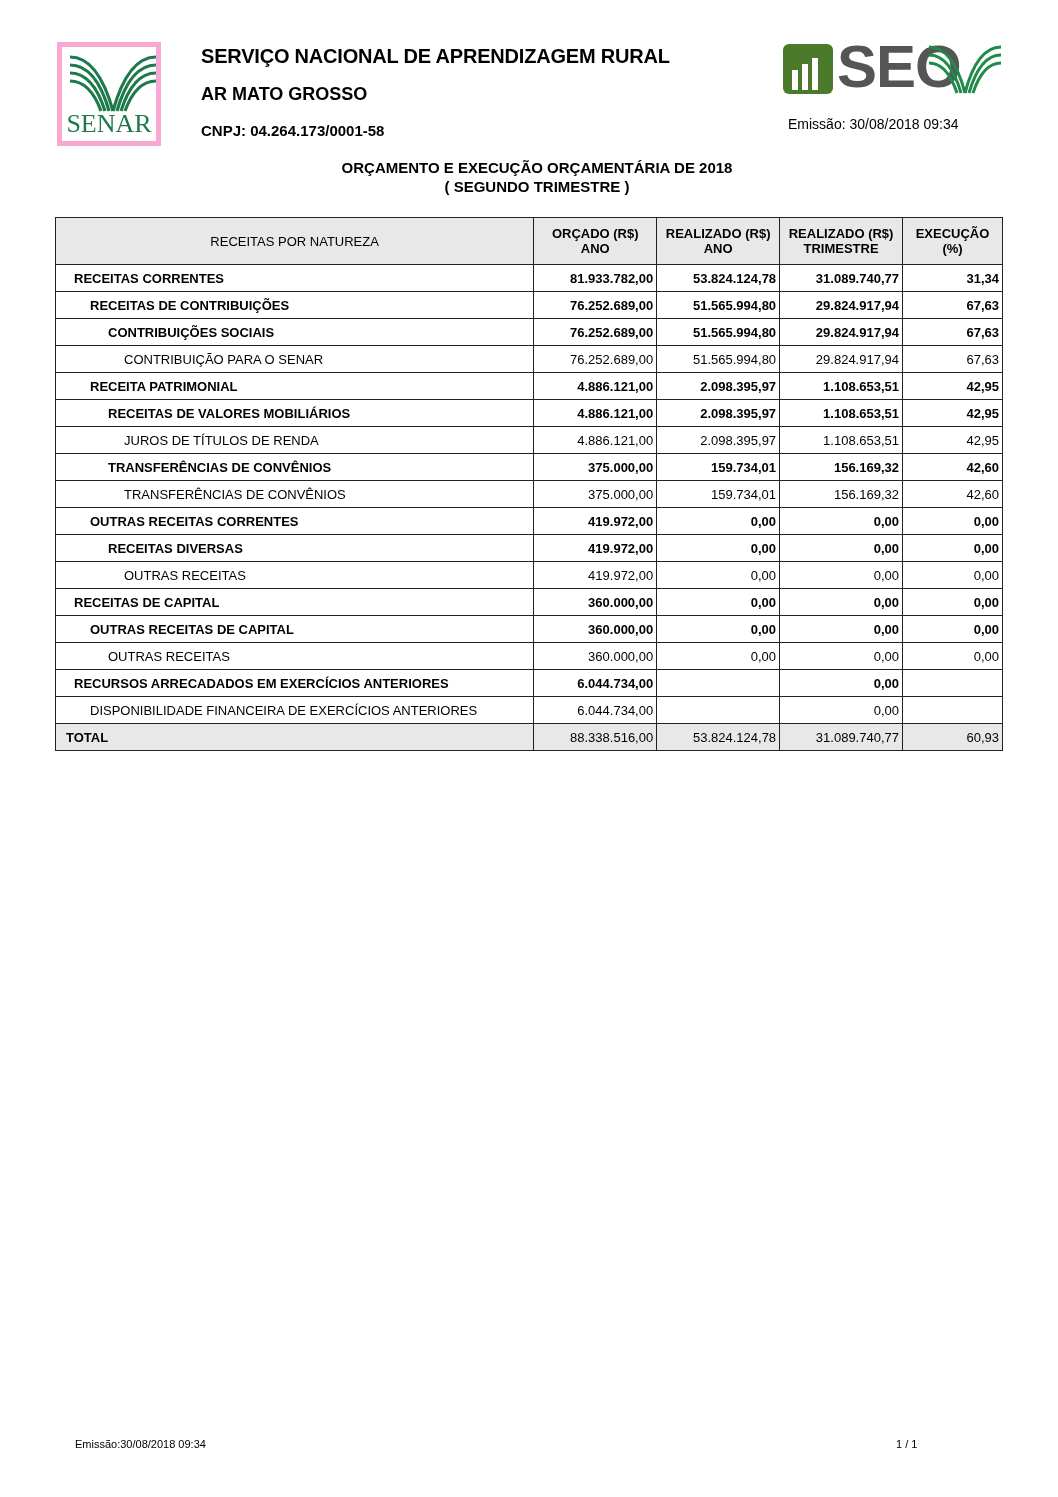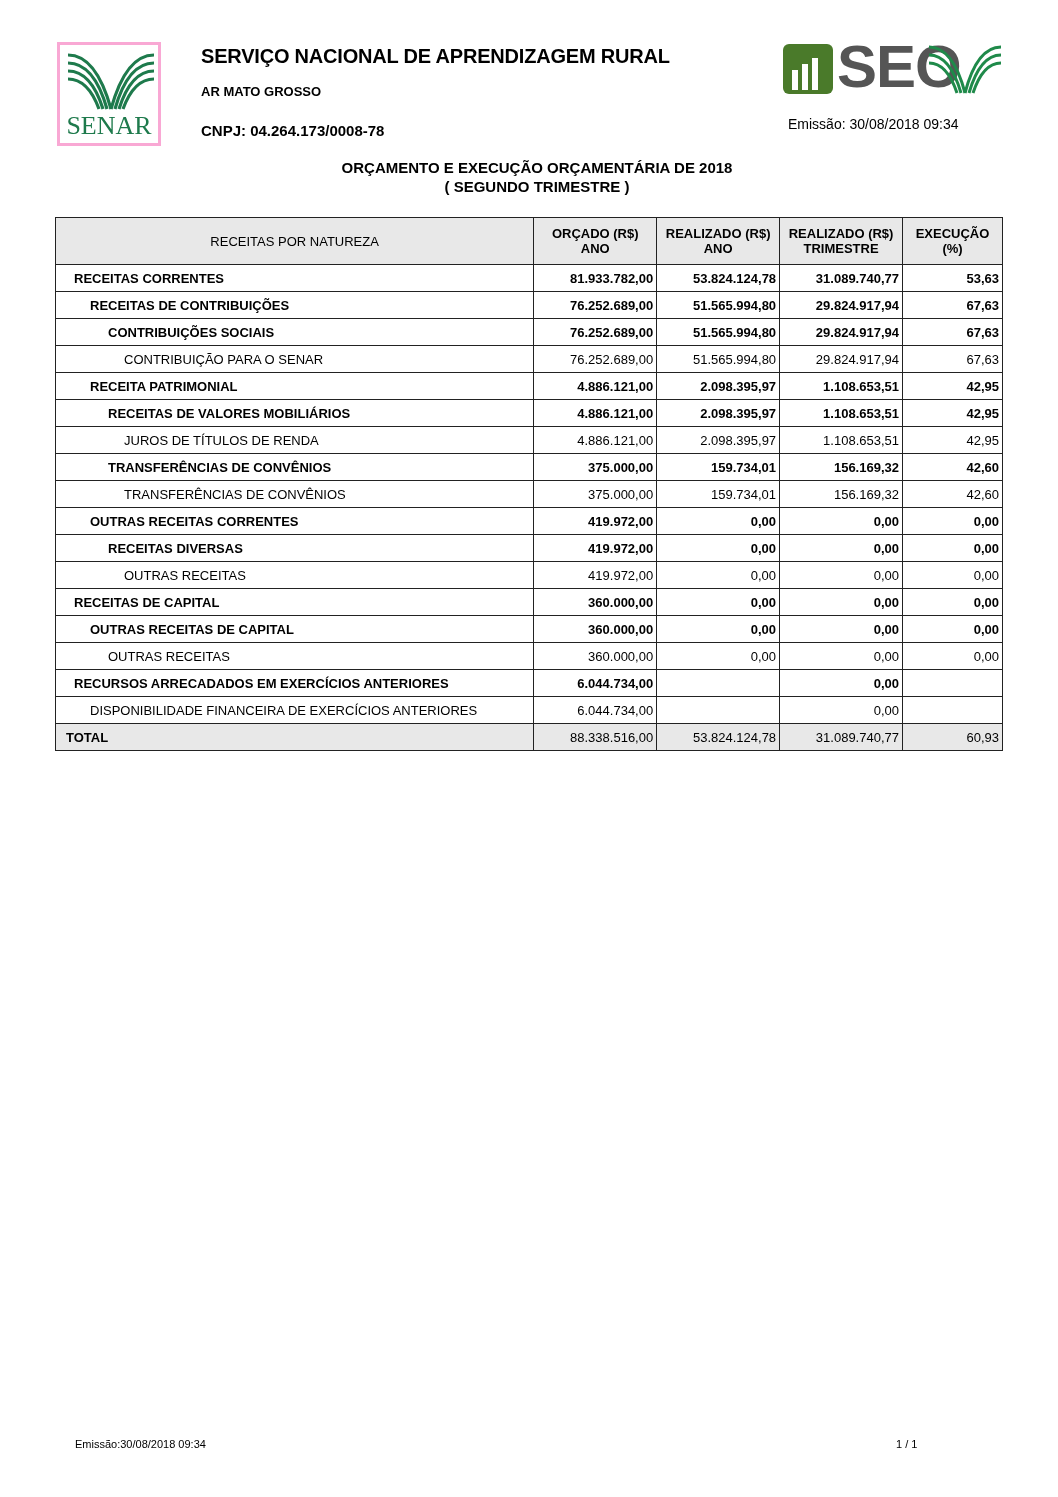--- a/index.html
+++ b/index.html
@@ -1,21 +1,21 @@
 <!DOCTYPE html>
 <html><head>
 <meta charset="utf-8">
 <style>
   html, body { margin:0; padding:0; background:#ffffff; }
   body { width:1058px; height:1497px; position:relative; font-family:"Liberation Sans", sans-serif; color:#000; overflow:hidden; }
-  .logo-senar { position:absolute; left:57px; top:42px; width:104px; height:104px; border:3px solid #f9a8d4; box-sizing:border-box; background:#fff; }
+  .logo-senar { position:absolute; left:57px; top:42px; width:104px; height:104px; border:5px solid #f9a8d4; box-sizing:border-box; background:#fff; }
   .logo-senar svg { position:absolute; left:6px; top:4px; }
   .logo-senar .senar-text { position:absolute; left:0; right:0; bottom:2px; text-align:center; font-family:"Liberation Serif", serif; font-size:26px; color:#1e7a4c; letter-spacing:0px; }
   .hdr-title { position:absolute; left:201px; top:45px; font-size:20px; font-weight:bold; letter-spacing:-0.2px; }
-  .hdr-sub { position:absolute; left:201px; top:84px; font-size:13px; font-weight:bold; }
+  .hdr-sub { position:absolute; left:201px; top:84px; font-size:18px; font-weight:bold; }
   .hdr-cnpj { position:absolute; left:201px; top:122px; font-size:15px; font-weight:bold; }
   .logo-seo { position:absolute; left:783px; top:43px; width:220px; height:52px; }
   .emissao-top { position:absolute; left:788px; top:116px; font-size:14px; }
   .doc-title { position:absolute; left:8px; width:1058px; top:158px; text-align:center; font-size:15px; font-weight:bold; line-height:19px; }
   table.report { position:absolute; left:55px; top:217px; width:948px; border-collapse:collapse; font-size:13px; }
   table.report th, table.report td { border:1.5px solid #222; padding:0 3px; height:27px; box-sizing:border-box; }
   table.report th { background:#e8e8e8; font-weight:bold; height:47px; text-align:center; line-height:15px; font-size:13px; }
   table.report th.first { font-weight:normal; }
   table.report td.num { text-align:right; }
   table.report tr.b td { font-weight:bold; }
@@ -38,21 +38,21 @@
       <path d="M88 14 Q62 14 49 60"></path>
       <path d="M88 22 Q65 22 53 60"></path>
       <path d="M88 30 Q68 30 57 60"></path>
     </g>
   </svg>
   <div class="senar-text">SENAR</div>
 </div>
 
 <div class="hdr-title">SERVIÇO NACIONAL DE APRENDIZAGEM RURAL</div>
 <div class="hdr-sub">AR MATO GROSSO</div>
-<div class="hdr-cnpj">CNPJ: 04.264.173/0008-78</div>
+<div class="hdr-cnpj">CNPJ: 04.264.173/0001-58</div>
 
 <div class="logo-seo">
   <svg width="50" height="50" viewBox="0 0 50 50" style="position:absolute;left:0;top:1px;">
     <rect x="0" y="0" width="50" height="50" rx="6" fill="#4a7a2a"></rect>
     <rect x="9" y="26" width="6" height="20" fill="#fff"></rect>
     <rect x="19" y="20" width="6" height="26" fill="#fff"></rect>
     <rect x="29" y="14" width="6" height="32" fill="#fff"></rect>
   </svg>
   <div style="position:absolute;left:54px;top:-2px;font-size:60px;font-weight:bold;color:#555555;letter-spacing:-1px;line-height:52px;">SEO</div>
   <svg width="76" height="52" viewBox="0 0 76 52" style="position:absolute;left:144px;top:0;">
@@ -82,21 +82,21 @@
       <th class="c4"><span>REALIZADO (R$)</span><br><span>TRIMESTRE</span></th>
       <th class="c5"><span>EXECUÇÃO</span><br><span>(%)</span></th>
     </tr>
   </thead>
   <tbody id="table-body">
       <tr class="b">
         <td style="padding-left: 18px;">RECEITAS CORRENTES</td>
         <td class="num">81.933.782,00</td>
         <td class="num">53.824.124,78</td>
         <td class="num">31.089.740,77</td>
-        <td class="num">53,63</td>
+        <td class="num">31,34</td>
       </tr>
       <tr class="b">
         <td style="padding-left: 34px;">RECEITAS DE CONTRIBUIÇÕES</td>
         <td class="num">76.252.689,00</td>
         <td class="num">51.565.994,80</td>
         <td class="num">29.824.917,94</td>
         <td class="num">67,63</td>
       </tr>
       <tr class="b">
         <td style="padding-left: 52px;">CONTRIBUIÇÕES SOCIAIS</td>

